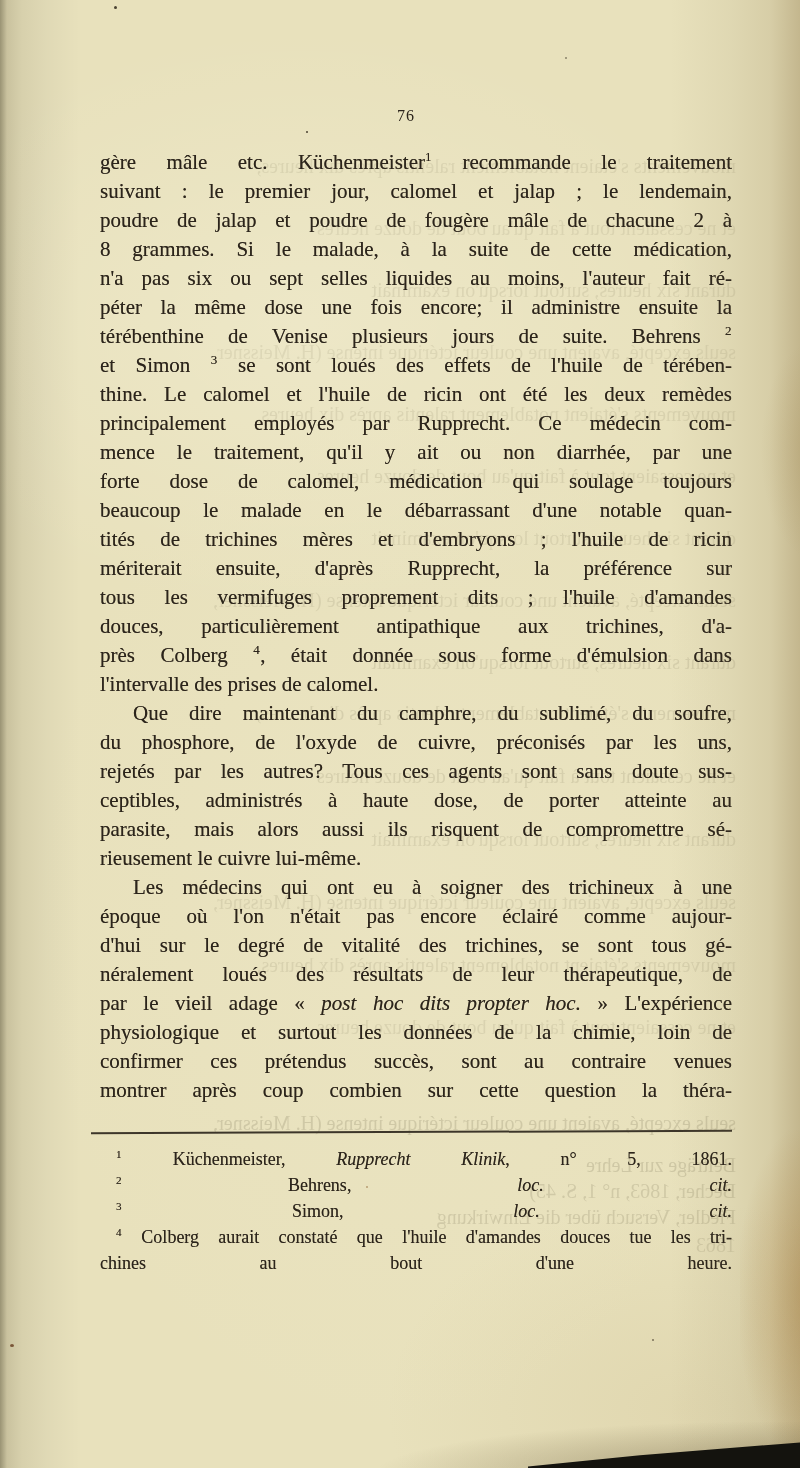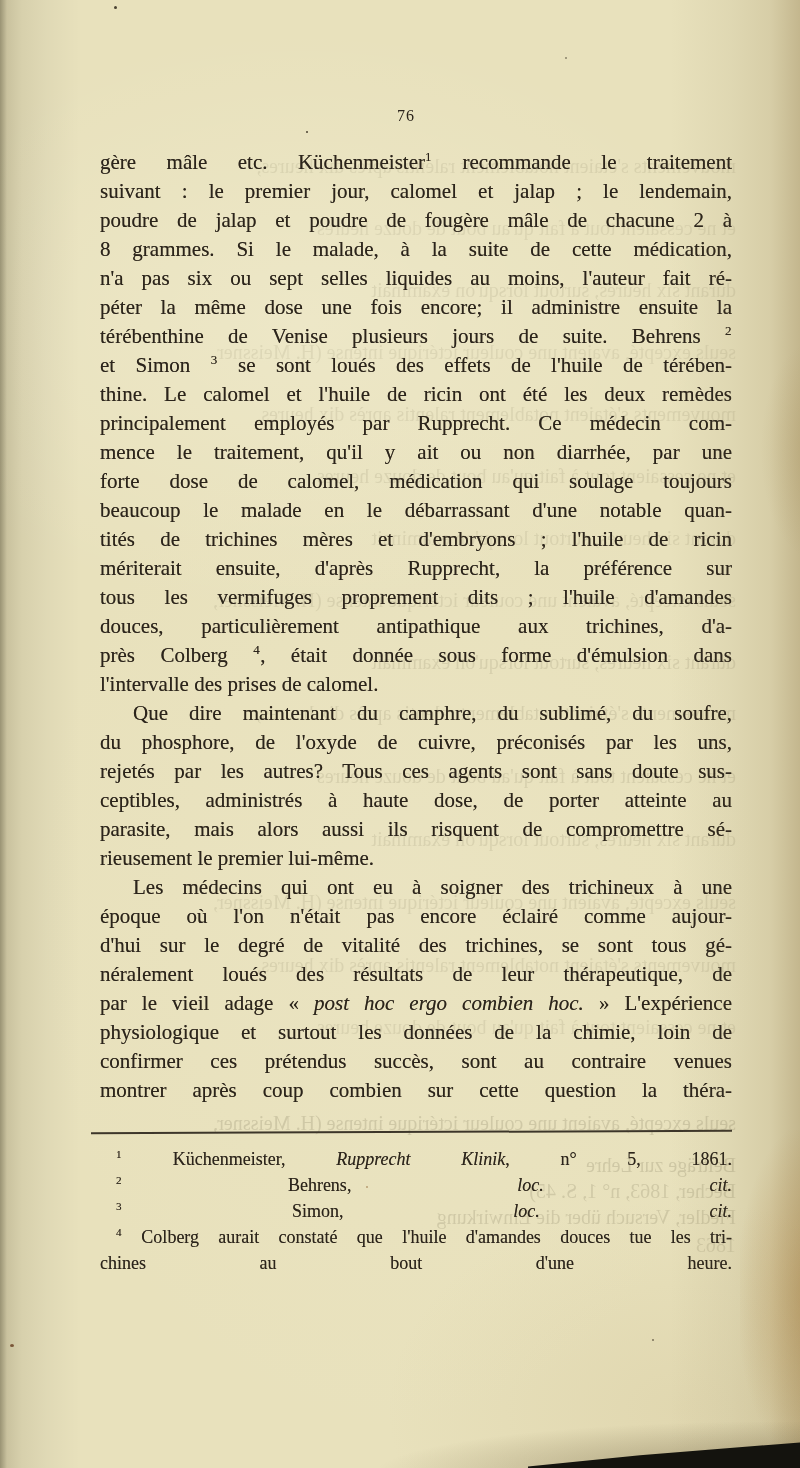--- a/index.html
+++ b/index.html
@@ -108,26 +108,26 @@
       <div class="line">mériterait ensuite, d'après Rupprecht, la préférence sur</div>
       <div class="line">tous les vermifuges proprement dits ; l'huile d'amandes</div>
       <div class="line">douces, particulièrement antipathique aux trichines, d'a-</div>
       <div class="line">près Colberg <sup>4</sup>, était donnée sous forme d'émulsion dans</div>
       <div class="line para-end">l'intervalle des prises de calomel.</div>
       <div class="line indent">Que dire maintenant du camphre, du sublimé, du soufre,</div>
       <div class="line">du phosphore, de l'oxyde de cuivre, préconisés par les uns,</div>
       <div class="line">rejetés par les autres? Tous ces agents sont sans doute sus-</div>
       <div class="line">ceptibles, administrés à haute dose, de porter atteinte au</div>
       <div class="line">parasite, mais alors aussi ils risquent de compromettre sé-</div>
-      <div class="line para-end">rieusement le premier lui-même.</div>
+      <div class="line para-end">rieusement le cuivre lui-même.</div>
       <div class="line indent">Les médecins qui ont eu à soigner des trichineux à une</div>
       <div class="line">époque où l'on n'était pas encore éclairé comme aujour-</div>
       <div class="line">d'hui sur le degré de vitalité des trichines, se sont tous gé-</div>
       <div class="line">néralement loués des résultats de leur thérapeutique, de</div>
-      <div class="line">par le vieil adage « <i>post hoc ergo combien hoc.</i> » L'expérience</div>
+      <div class="line">par le vieil adage « <i>post hoc dits propter hoc.</i> » L'expérience</div>
       <div class="line">physiologique et surtout les données de la chimie, loin de</div>
       <div class="line">confirmer ces prétendus succès, sont au contraire venues</div>
       <div class="line">montrer après coup combien sur cette question la théra-</div>
     </div>
 
   <div class="foot-rule"></div>
 
   <div class="footnotes">
       <div class="line indent para-end"><sup>1</sup> Küchenmeister, <i>Rupprecht Klinik</i>, n° 5, 1861.</div>
       <div class="line indent para-end"><sup>2</sup> Behrens, <i>loc. cit.</i></div>

